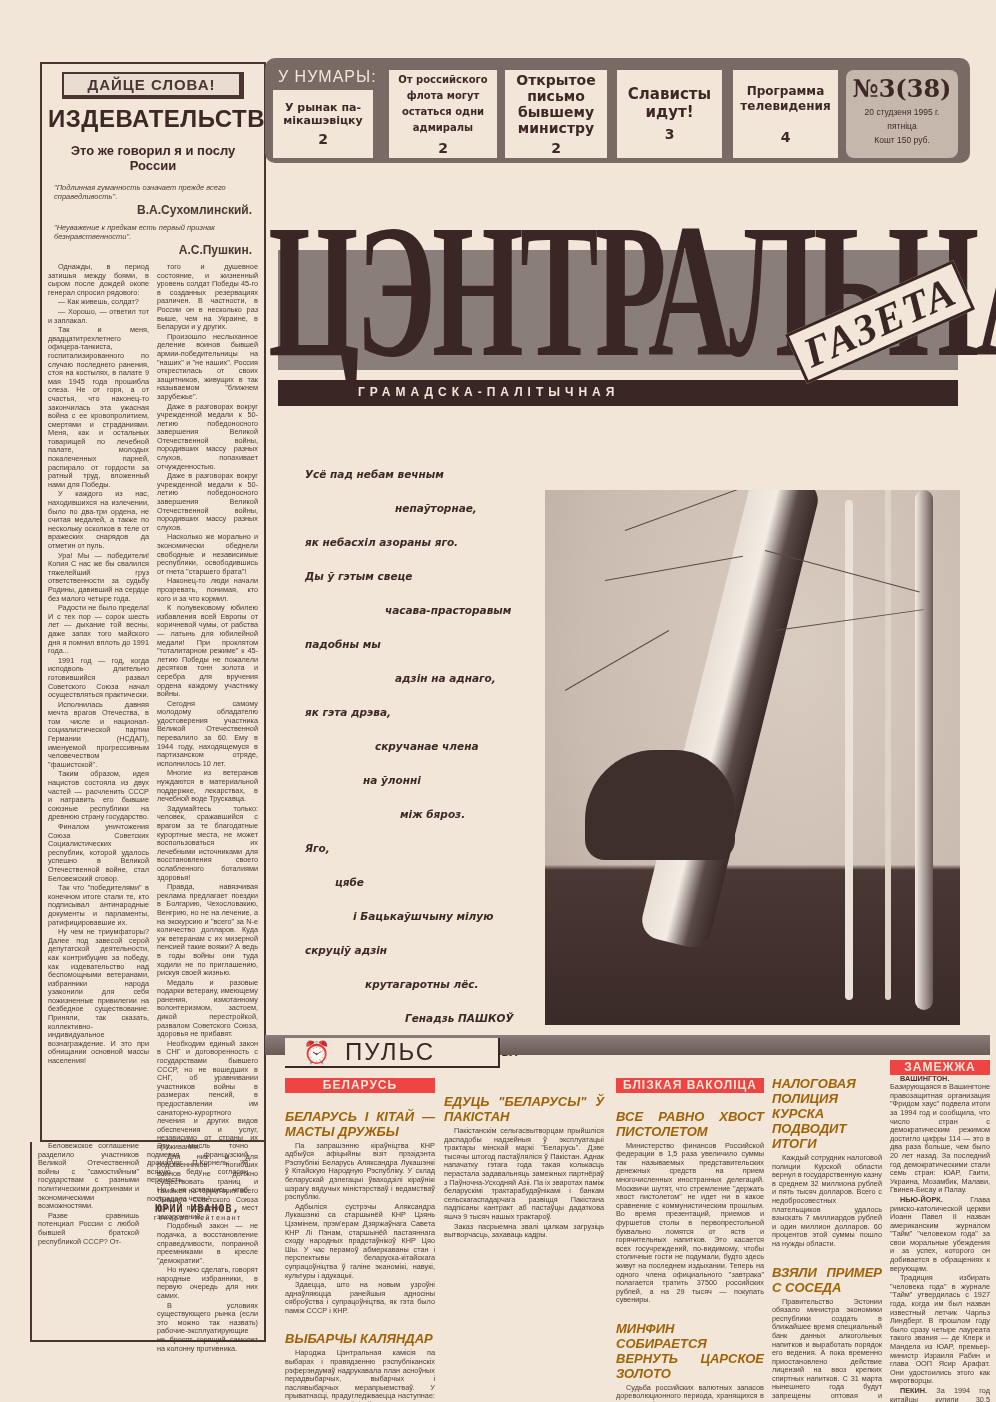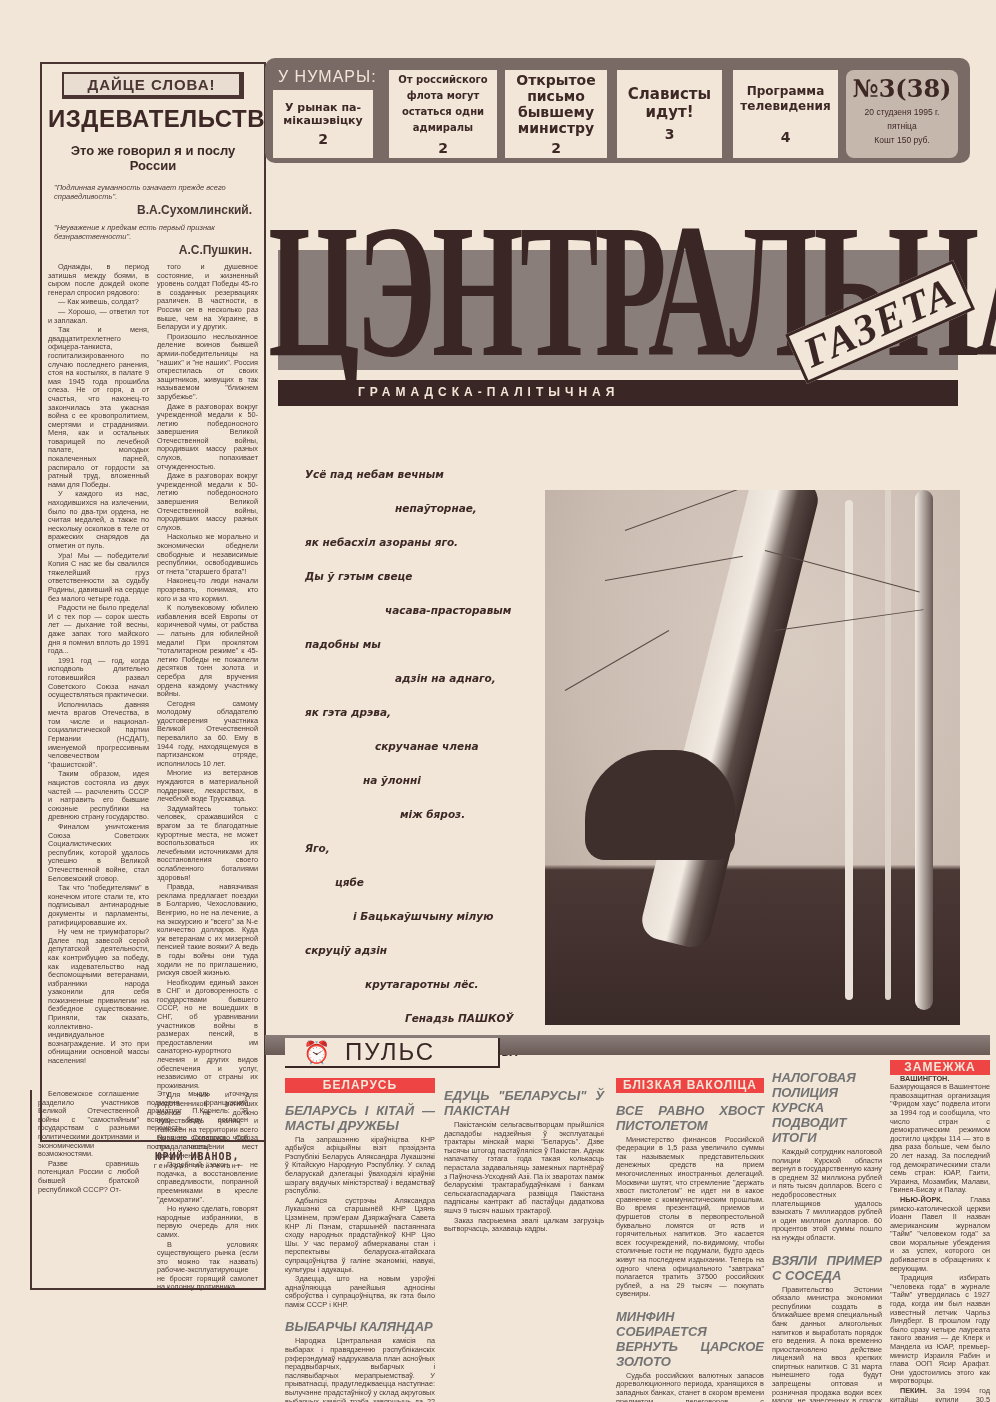--- a/index.html
+++ b/index.html
@@ -10,21 +10,21 @@
     color: #3d2a28;
     position: relative;
     overflow: hidden;
   }
   .abs { position: absolute; }
   .para { font-size: 7.3px; line-height: 8.6px; text-align: justify; color: #4a3835; }
   .para p { text-indent: 10px; margin-bottom: 1px; }
 
   
   #left-col { left: 40px; top: 62px; width: 226px; height: 1080px; border: 2px solid #4a3533; padding: 4px 6px; }
-  #left-col-cont { left: 30px; top: 1090px; width: 236px; height: 200px; border: 2px solid #4a3533; border-top: none; padding: 0 16px 4px 6px; }
+  #left-col-cont { left: 30px; top: 1142px; width: 236px; height: 200px; border: 2px solid #4a3533; border-top: none; padding: 0 16px 4px 6px; }
   .rubric-box { background: #e8ddd0; border: 2px solid #4a3533; border-right-width: 5px; border-bottom-width: 4px; text-align: center; font-weight: bold; font-size: 15px; letter-spacing: 1px; padding: 2px 0; margin: 4px 14px 6px 14px; color: #4a3533; }
   .headline-big { text-align: center; font-weight: bold; font-size: 24px; color: #3d2826; letter-spacing: 0.5px; margin-bottom: 10px; }
   .subhead { text-align: center; font-weight: bold; font-size: 13px; color: #3d2826; margin-bottom: 10px; }
   .epigraph { font-size: 7.5px; font-style: italic; line-height: 9px; margin: 0 6px; color: #4a3835; }
   .epi-author { font-size: 12px; font-weight: bold; text-align: right; margin: 2px 6px 6px 6px; color: #4a3835; }
   .two-col { display: flex; gap: 8px; }
   .two-col > div { flex: 1; }
   .signature { font-family: "DejaVu Sans Mono", monospace; font-weight: bold; font-size: 10px; text-align: center; letter-spacing: 1px; color: #4a3533; margin-top: 2px; }
   .signature-sub { font-family: "DejaVu Sans Mono", monospace; font-size: 7px; text-align: center; letter-spacing: 1px; color: #4a3533; }
 
@@ -53,21 +53,21 @@
       radial-gradient(ellipse at 60% 30%, #d9ccc1 0%, #cbbcb2 60%, #b6a69c 100%);
   }
   .trunk { position: absolute; background: linear-gradient(90deg, #e8e0d6 0%, #f3ece4 40%, #5a4a46 70%, #3a2a28 100%); border-radius: 20px; }
   .branch { position: absolute; background: #5a4a46; height: 1px; transform-origin: left center; }
 
   
   #puls-rule { left: 265px; top: 1035px; width: 725px; height: 20px; background: linear-gradient(180deg, #8a7e7a, #6a5a56); }
   #puls-label { left: 285px; top: 1038px; width: 215px; height: 30px; background: #f1e6d8; border: 2px solid #3a2624; border-left: none; border-top: none; font-size: 24px; color: #3a2624; font-weight: normal; padding-left: 60px; letter-spacing: 2px; }
   .clock-icon { position: absolute; left: 18px; top: 2px; font-size: 22px; }
   .sec-head { background: #ef4444; color: #f1e6d8; font-weight: bold; font-size: 12px; text-align: center; letter-spacing: 1px; padding: 3px 0; }
-  .art-head { font-weight: bold; font-style: italic; font-size: 13px; line-height: 15px; color: #737373; margin: 10px 0 3px 0; }
+  .art-head { font-weight: bold; font-style: italic; font-size: 13px; line-height: 15px; color: #a16207; margin: 16px 0 3px 0; }
   .col { position: absolute; }
 </style>
 </head>
 <body>
 
 <div id="left-col" class="abs">
   <div class="rubric-box">ДАЙЦЕ СЛОВА!</div>
   <div class="headline-big">ИЗДЕВАТЕЛЬСТВО</div>
   <div class="subhead">Это же говорил я и послу России</div>
   <div class="epigraph">"Подлинная гуманность означает прежде всего справедливость".</div>
@@ -95,20 +95,21 @@
         <p>Произошло неслыханное деление воинов бывшей армии-победительницы на "наших" и "не наших". Россия открестилась от своих защитников, живущих в так называемом "ближнем зарубежье".</p>
         <p>Даже в разговорах вокруг учрежденной медали к 50-летию победоносного завершения Великой Отечественной войны, породивших массу разных слухов, попахивает отчужденностью.</p>
         <p>Даже в разговорах вокруг учрежденной медали к 50-летию победоносного завершения Великой Отечественной войны, породивших массу разных слухов.</p>
         <p>Насколько же морально и экономически обеднели свободные и независимые республики, освободившись от гнета "старшего брата"!</p>
         <p>Наконец-то люди начали прозревать, понимая, кто кого и за что кормил.</p>
         <p>К полувековому юбилею избавления всей Европы от коричневой чумы, от рабства — латынь для юбилейной медали! При проклятом "тоталитарном режиме" к 45-летию Победы не пожалели десятков тонн золота и серебра для вручения ордена каждому участнику войны.</p>
         <p>Сегодня самому молодому обладателю удостоверения участника Великой Отечественной перевалило за 60. Ему в 1944 году, находящемуся в партизанском отряде, исполнилось 10 лет.</p>
         <p>Многие из ветеранов нуждаются в материальной поддержке, лекарствах, в лечебной воде Трускавца.</p>
         <p>Задумайтесь только: человек, сражавшийся с врагом за те благодатные курортные места, не может воспользоваться их лечебными источниками для восстановления своего ослабленного боталиями здоровья!</p>
         <p>Правда, навязчивая реклама предлагает поездки в Болгарию, Чехословакию, Венгрию, но не на лечение, а на экскурсию и "всего" за N-е количество долларов. Куда уж ветеранам с их мизерной пенсией такие вояжи? А ведь в годы войны они туда ходили не по приглашению, рискуя своей жизнью.</p>
+        <p>Медаль и разовые подарки ветерану, имеющему ранения, измотанному волонтеризмом, застоем, дикой перестройкой, развалом Советского Союза, здоровья не прибавят.</p>
         <p>Необходим единый закон в СНГ и договоренность с государствами бывшего СССР, но не вошедших в СНГ, об уравнивании участников войны в размерах пенсий, в предоставлении им санаторно-курортного лечения и других видов обеспечения и услуг, независимо от страны их проживания.</p>
         <p>Для них и для родственников погибших воинов не должно существовать границ и таможен на территории всего бывшего Советского Союза при посещении мест захоронений.</p>
         <p>Подобный закон — не подачка, а восстановление справедливости, попранной преемниками в кресле "демократии".</p>
         <p>Но нужно сделать, говорят народные избранники, в первую очередь для них самих.</p>
         <p>В условиях существующего рынка (если это можно так назвать) рабочие-эксплуатирующие не бросят горящий самолет на колонну противника.</p>
       </div>
   </div>
 </div>
 <div id="left-col-cont" class="abs">
   <div class="two-col para">

